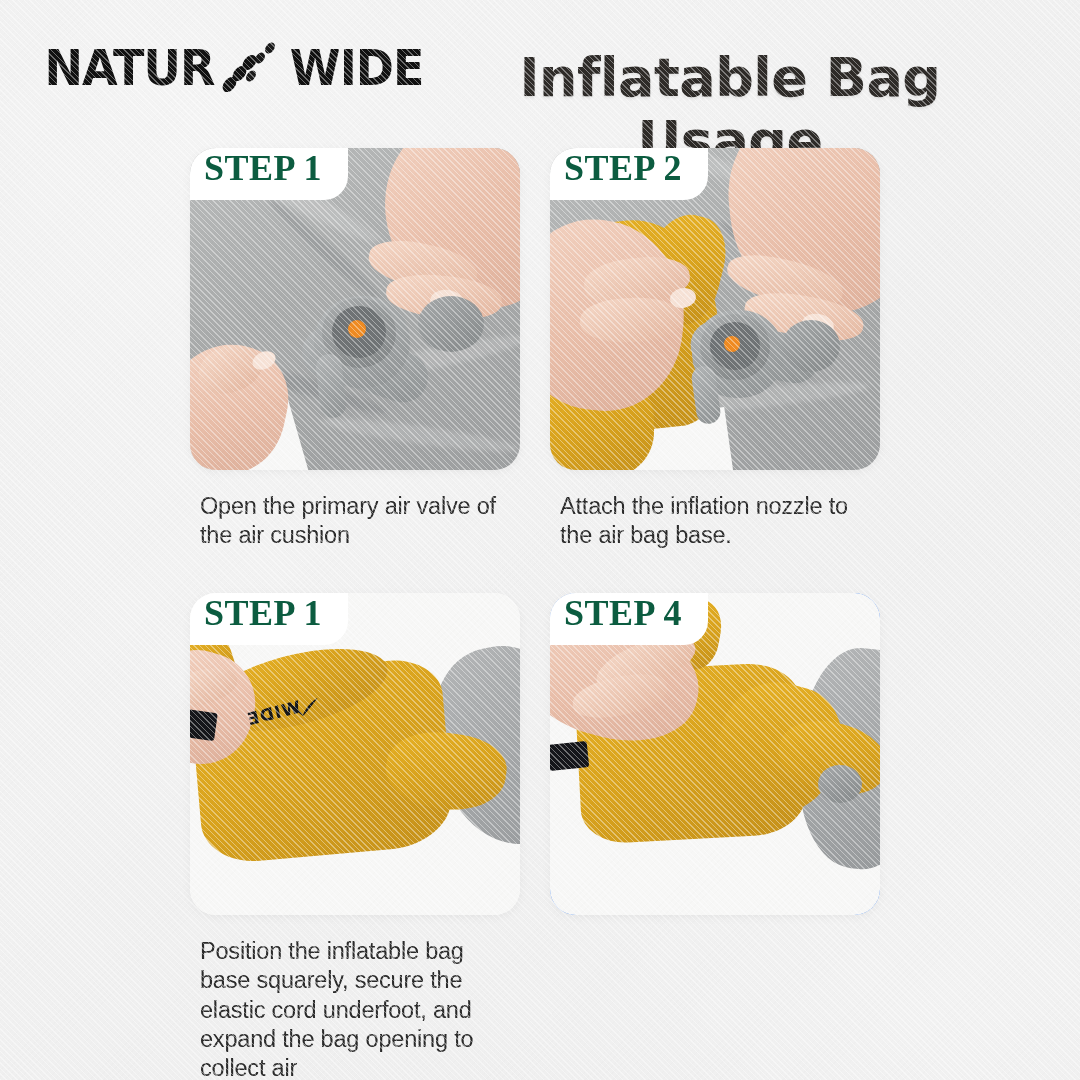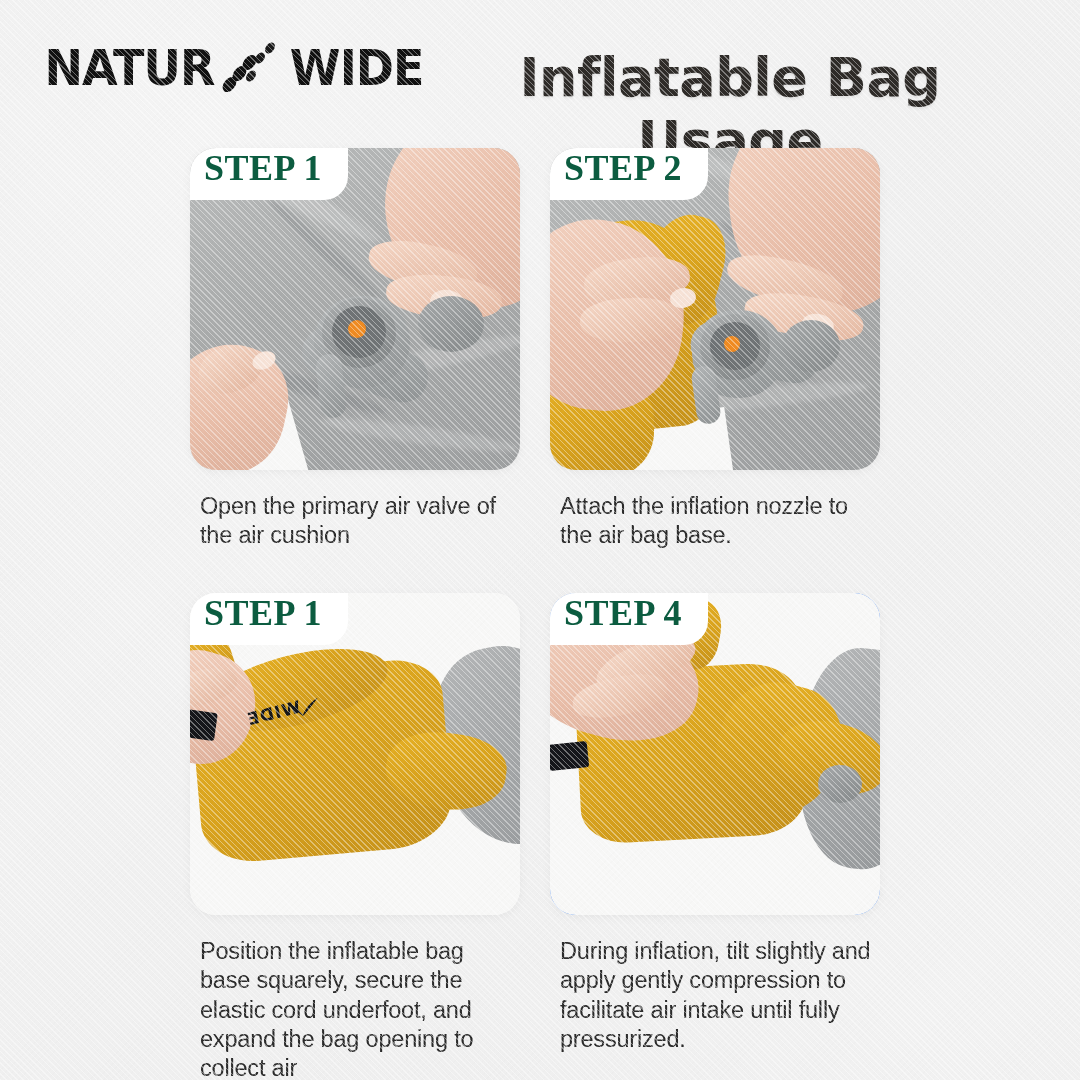--- a/index.html
+++ b/index.html
@@ -225,19 +225,18 @@
             <i class="bag" style="left:228px;top:130px;width:110px;height:70px;border-radius:48%;transform:rotate(14deg);"></i>
             <i class="bag" style="left:118px;top:6px;width:52px;height:70px;border-radius:42%;transform:rotate(10deg);"></i>
             <i class="hand" style="left:-30px;top:24px;width:180px;height:120px;border-radius:44% 50% 46% 48%;transform:rotate(14deg);"></i>
             <i class="finger" style="left:44px;top:50px;width:104px;height:42px;border-radius:46%;transform:rotate(-22deg);"></i>
             <i class="finger" style="left:22px;top:84px;width:96px;height:38px;border-radius:46%;transform:rotate(-12deg);"></i>
             <i class="buckle" style="left:-2px;top:150px;width:40px;height:26px;transform:rotate(-6deg);"></i>
             <i class="cap" style="left:268px;top:172px;width:44px;height:38px;"></i>
           </div>
           <div class="badge tl">STEP 4</div>
         </div>
-        <div class="caption">During inflation, tilt slightly and apply gently compression to facilitate air intake until fully pressurized.</div>
       </div>
     </div>
   </div>
 </div>
 
 <div class="noise"></div>
 
 </body></html>

